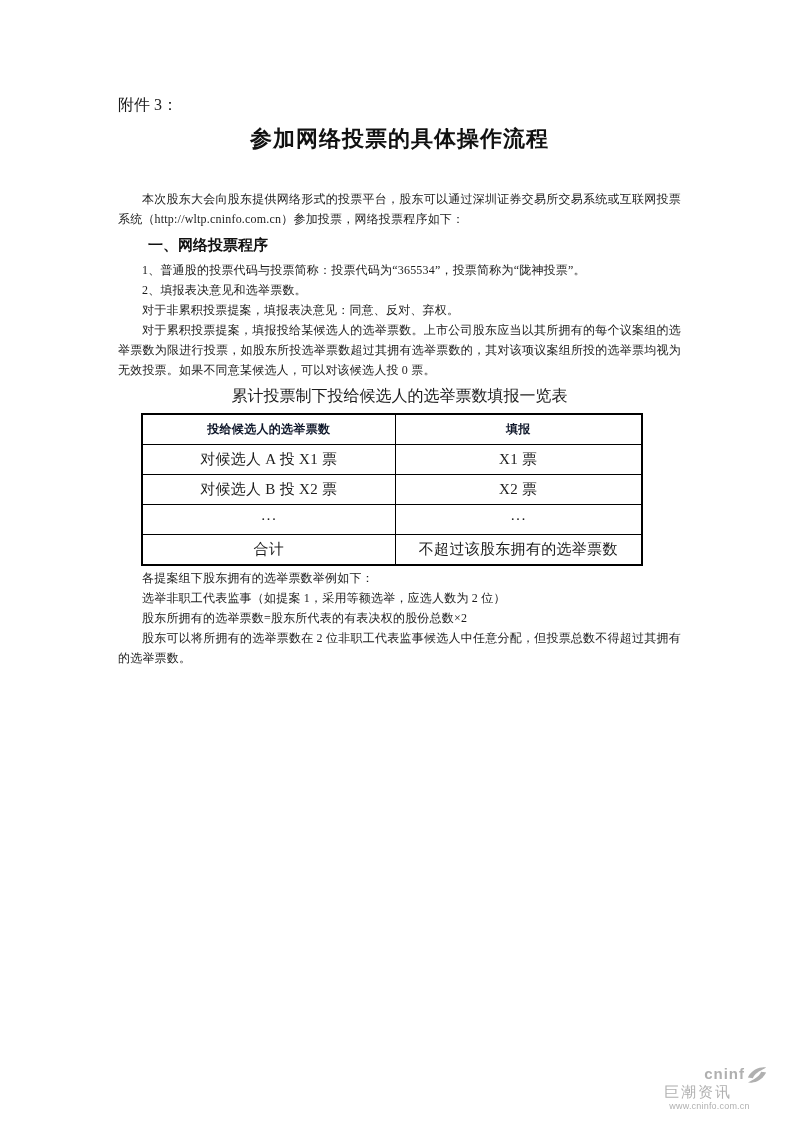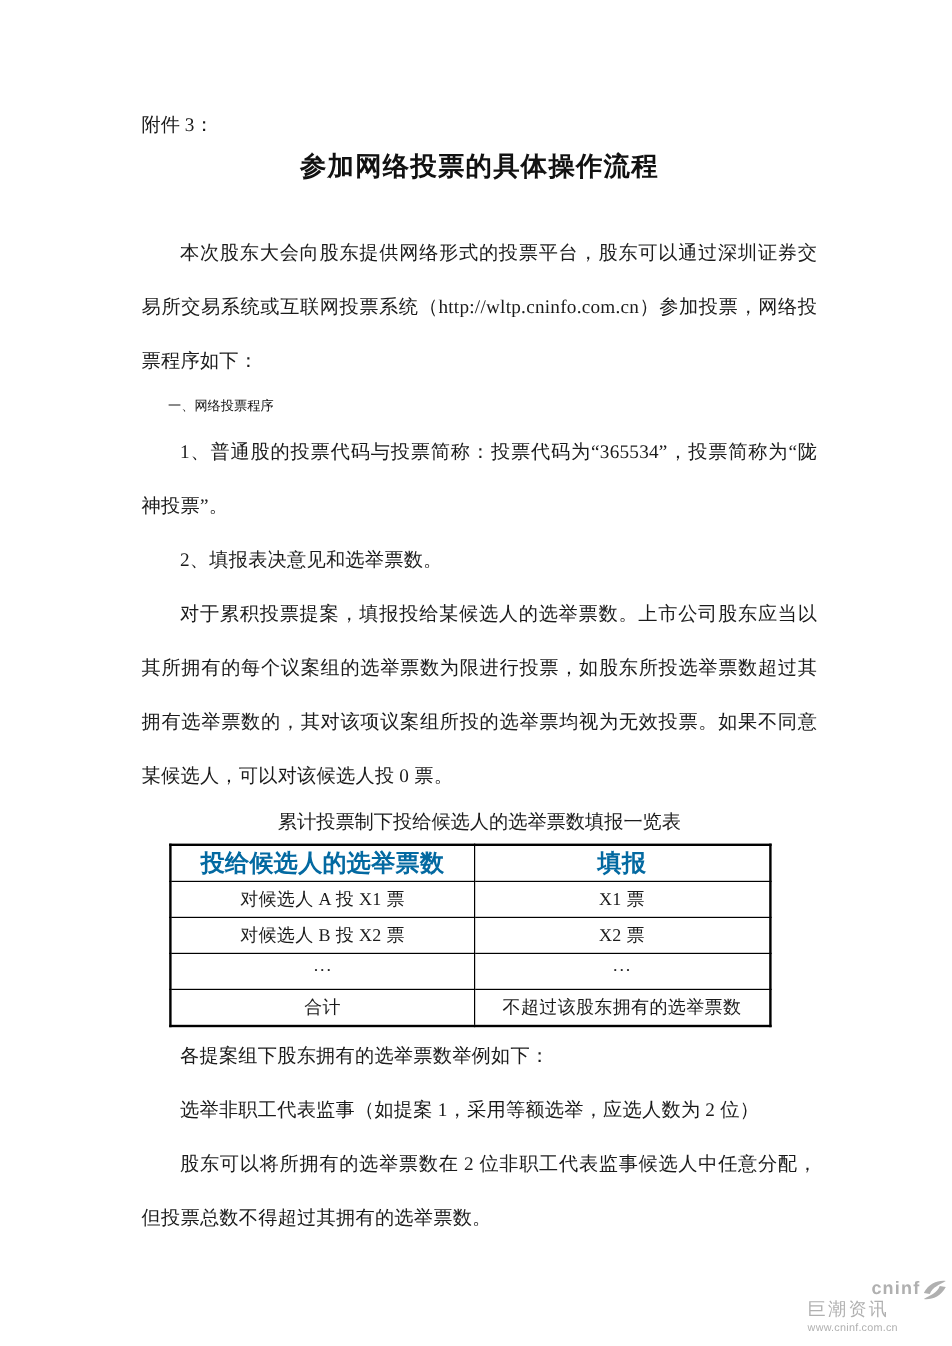--- a/index.html
+++ b/index.html
@@ -27,31 +27,31 @@
     font-family:"Liberation Sans","DejaVu Sans",sans-serif;
     font-weight:700;
     font-size:22px;
     line-height:32px;
     text-align:center;
     letter-spacing:1px;
     color:#111;
   }
   p.para{
     margin:0;
-    font-size:16px;
-    line-height:45px;
+    font-size:12px;
+    line-height:20px;
     text-align:justify;
     text-indent:2em;
     letter-spacing:0.2px;
   }
   p.heading{
     margin:0;
     font-family:"Liberation Sans","DejaVu Sans",sans-serif;
-    font-weight:400;
-    font-size:11px;
+    font-weight:700;
+    font-size:15px;
     line-height:31px;
     text-indent:2em;
     color:#111;
   }
   .table-caption{
     font-size:16px;
     line-height:31px;
     text-align:center;
   }
   table.votes{
@@ -66,29 +66,29 @@
     height:29px;
     padding:0 4px;
     text-align:center;
     vertical-align:middle;
     font-size:15px;
     letter-spacing:0.3px;
   }
   table.votes th{
     font-family:"Liberation Sans","DejaVu Sans",sans-serif;
     font-weight:700;
-    font-size:20px;
-    color:#0369a1;
+    font-size:12px;
+    color:#0f172a;
   }
   .cninfo-logo{
     position:absolute;
-    right:0;
+    right:22px;
     bottom:10px;
     width:120px;
-    text-align:left;
+    text-align:center;
     font-family:"Liberation Sans","DejaVu Sans",sans-serif;
     color:#b0b0b0;
     line-height:1.1;
   }
   .logo-top{
     display:flex;
     align-items:center;
     justify-content:flex-end;
     gap:1px;
     padding-right:3px;
@@ -120,20 +120,21 @@
   <div class="attachment">附件 3：</div>
 
   <div class="doc-title">参加网络投票的具体操作流程</div>
 
   <p class="para">本次股东大会向股东提供网络形式的投票平台，股东可以通过深圳证券交易所交易系统或互联网投票系统（http://wltp.cninfo.com.cn）参加投票，网络投票程序如下：</p>
 
   <p class="heading">一、网络投票程序</p>
 
   <p class="para">1、普通股的投票代码与投票简称：投票代码为“365534”，投票简称为“陇神投票”。</p>
   <p class="para">2、填报表决意见和选举票数。</p>
+  <p class="para">对于非累积投票提案，填报表决意见：同意、反对、弃权。</p>
   <p class="para">对于累积投票提案，填报投给某候选人的选举票数。上市公司股东应当以其所拥有的每个议案组的选举票数为限进行投票，如股东所投选举票数超过其拥有选举票数的，其对该项议案组所投的选举票均视为无效投票。如果不同意某候选人，可以对该候选人投 0 票。</p>
 
   <div class="table-caption">累计投票制下投给候选人的选举票数填报一览表</div>
 
   <table class="votes">
     <colgroup>
       <col style="width:253px">
       <col style="width:247px">
     </colgroup>
     <thead>
@@ -157,27 +158,28 @@
       </tr>
       <tr>
         <td>合计</td>
         <td>不超过该股东拥有的选举票数</td>
       </tr>
     </tbody>
   </table>
 
   <p class="para">各提案组下股东拥有的选举票数举例如下：</p>
   <p class="para">选举非职工代表监事（如提案 1，采用等额选举，应选人数为 2 位）</p>
+  <p class="para">股东所拥有的选举票数=股东所代表的有表决权的股份总数×2</p>
   <p class="para">股东可以将所拥有的选举票数在 2 位非职工代表监事候选人中任意分配，但投票总数不得超过其拥有的选举票数。</p>
 
 </div>
 
 <div class="cninfo-logo">
   <div class="logo-top">
     <span class="logo-word">cninf</span>
     <svg class="logo-swirl" width="22" height="20" viewBox="0 0 24 24" aria-hidden="true">
       <path d="M1 15 C6 5 16 2 23 3 C16 7 10 9 7 16 Z" fill="#b0b0b0"></path>
       <path d="M23 9 C18 19 8 22 1 21 C8 17 14 15 17 8 Z" fill="#b0b0b0"></path>
     </svg>
   </div>
   <div class="logo-cn">巨潮资讯</div>
-  <div class="logo-url">www.cninf.com.cn</div>
+  <div class="logo-url">www.cninfo.com.cn</div>
 </div>
 
 </body></html>

